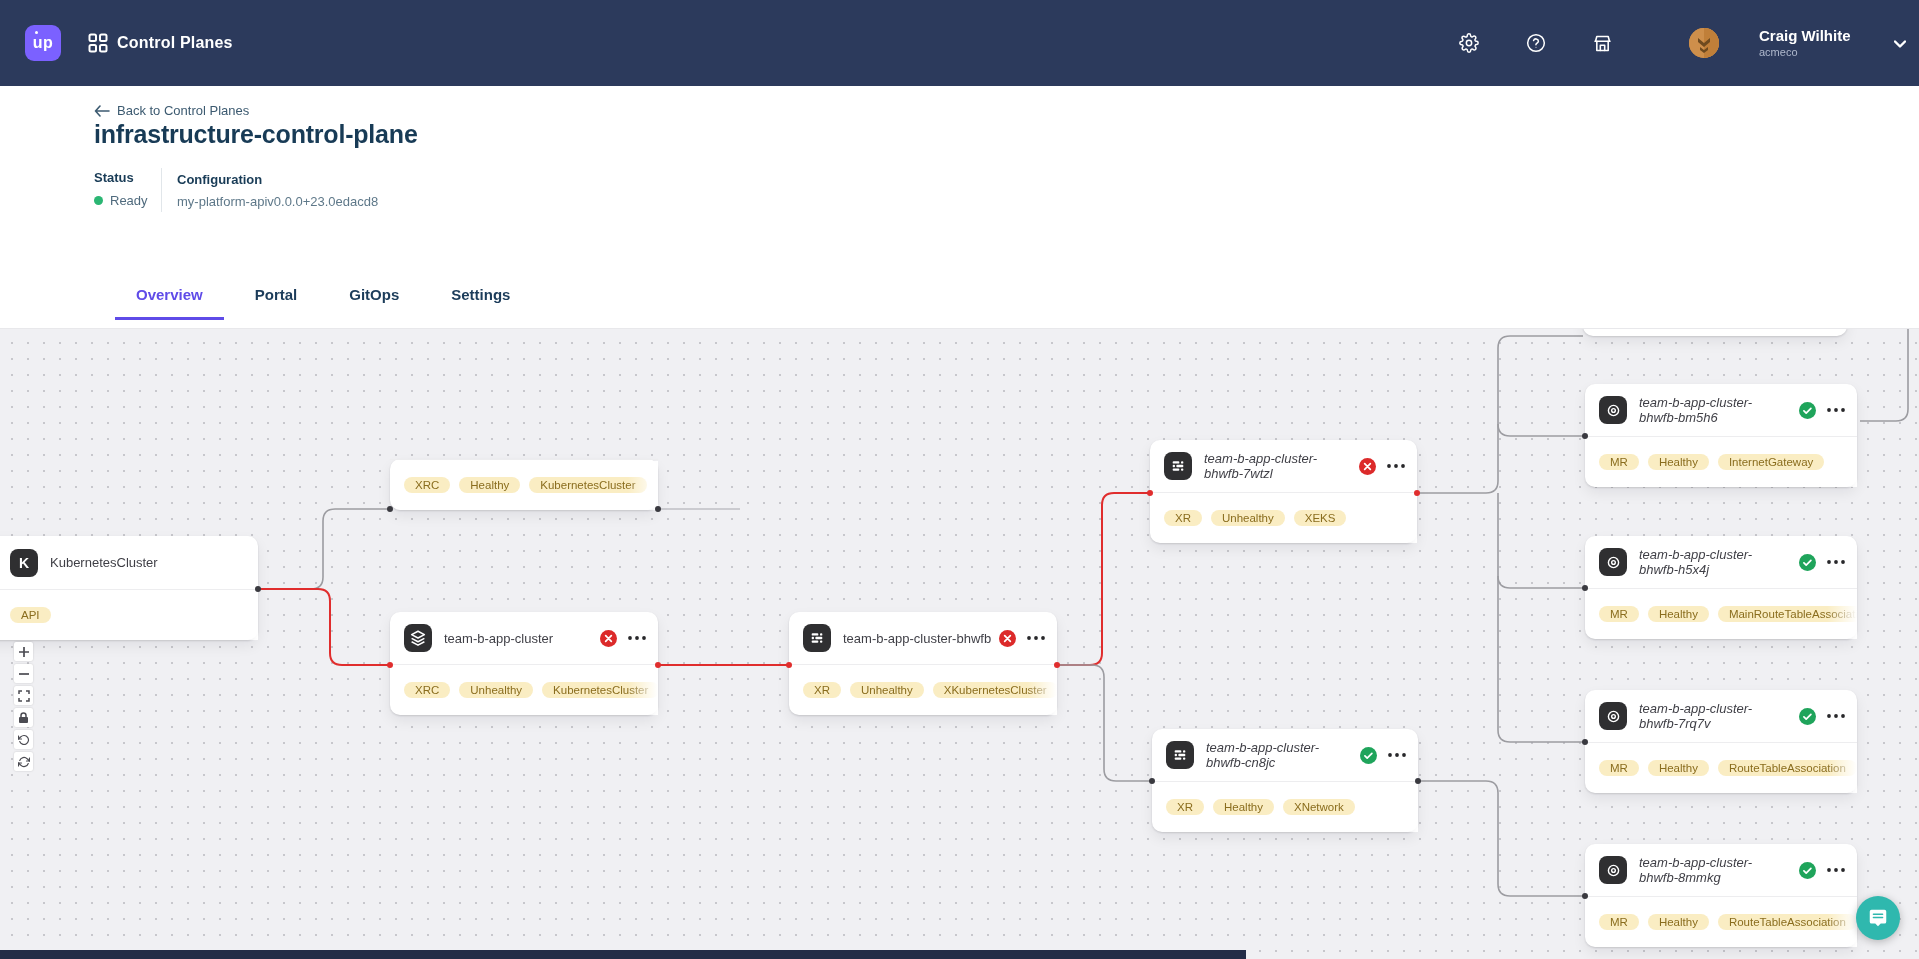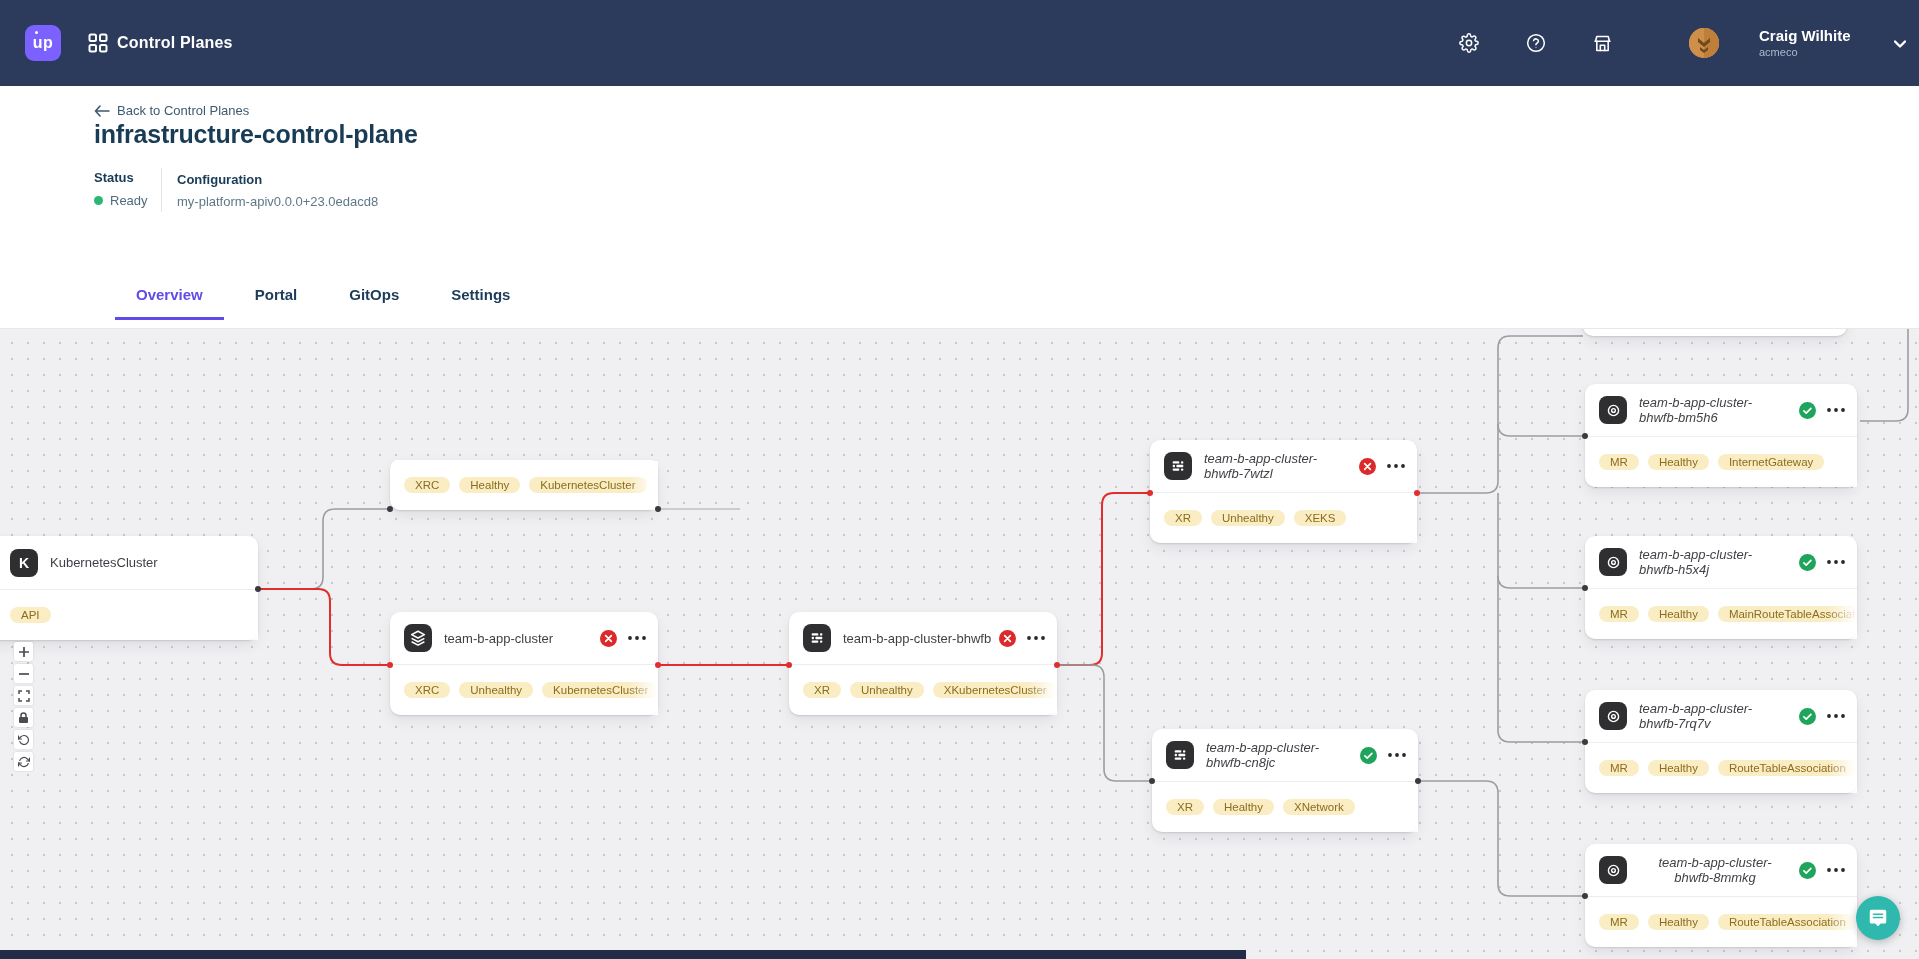--- a/index.html
+++ b/index.html
@@ -467,21 +467,21 @@
       </span>
     </div>
     <div class="node-tags">
       <span class="tag">MR</span>
       <span class="tag">Healthy</span>
       <span class="tag">RouteTableAssociation</span>
       <span class="tag-fade"></span>
     </div>
   </div>
 
-  <div class="node wrap" style="left:1585px; top:515px; width:272px;text-align:center;">
+  <div class="node wrap" style="left:1585px; top:515px; width:272px;">
     <div class="node-header">
       <span class="node-icon">
         <svg width="17" height="17" viewBox="0 0 24 24" fill="none" stroke="#fff" stroke-width="2">
             <circle cx="12" cy="12" r="7.2"></circle>
             <circle cx="12" cy="12" r="2.6"></circle>
           </svg>
       </span>
       <span class="node-title">team-b-app-cluster-bhwfb-8mmkg</span>
       <span class="status-badge">
         <svg width="17" height="17" viewBox="0 0 18 18">

